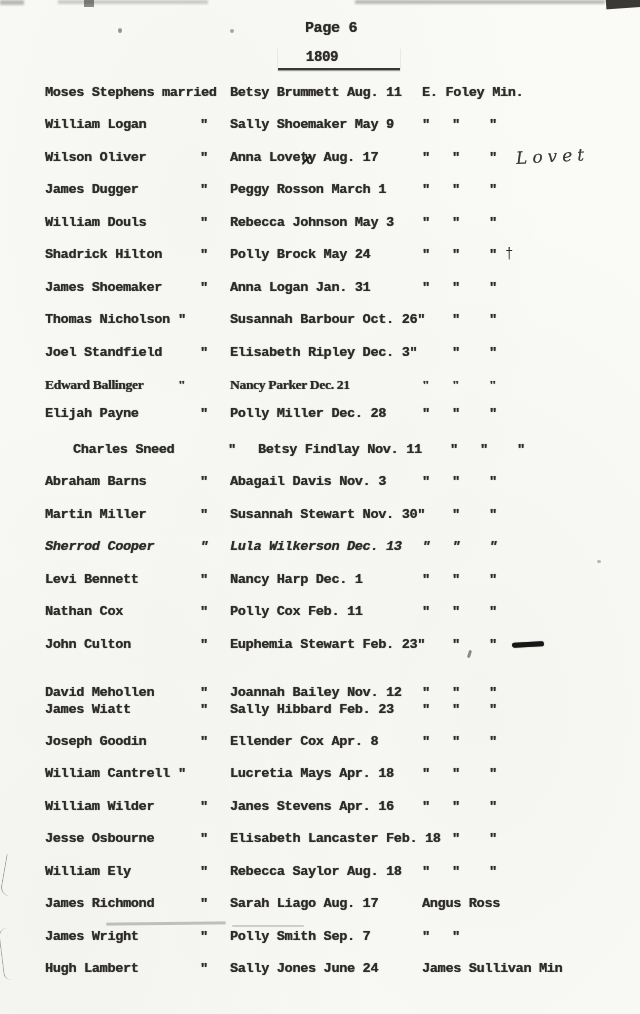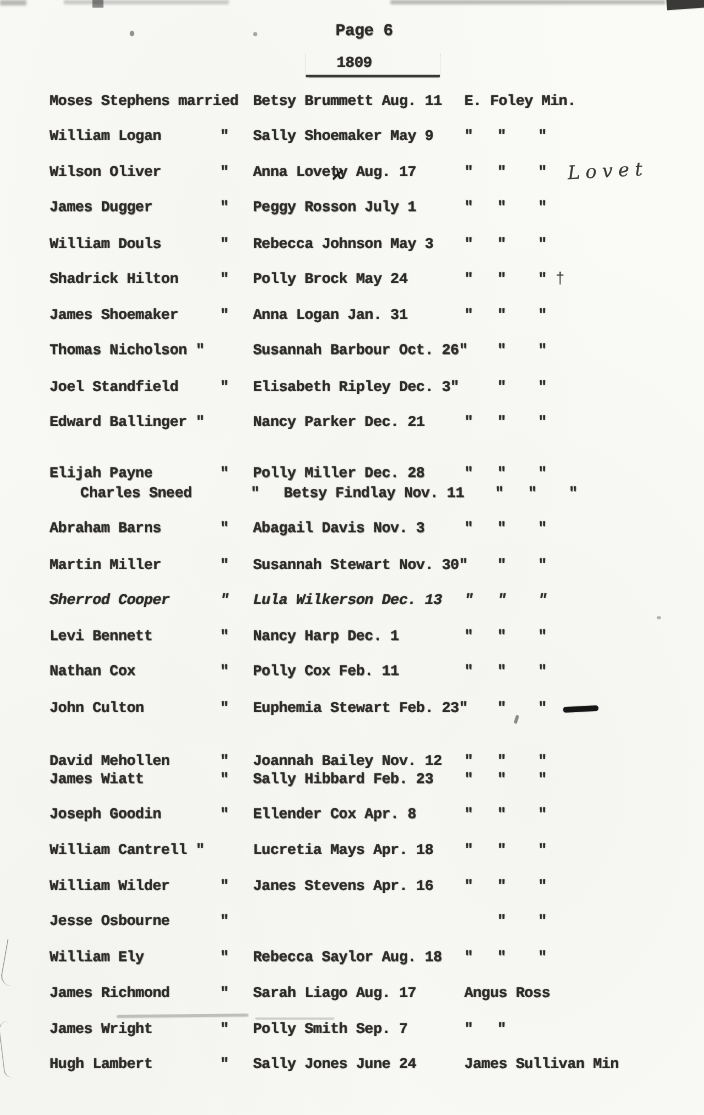--- a/index.html
+++ b/index.html
@@ -138,21 +138,21 @@
     <span class="bride ink"><span class="b-main">Anna Lovety Aug. 17</span><span class="b-u"></span></span>
     <span class="m m1 ink">"</span>
     <span class="m m2 ink">"</span>
     <span class="m m3 ink">"</span>
     <span class="note note-script">Lovet</span>
   <span class="overx">✗</span>
       </div>
       <div class="row" style="top: 182px;">
     <span class="groom ink">James Dugger</span>
     <span class="gmark ink">"</span>
-    <span class="bride ink"><span class="b-main">Peggy Rosson July 1</span><span class="b-u"></span></span>
+    <span class="bride ink"><span class="b-main">Peggy Rosson March 1</span><span class="b-u"></span></span>
     <span class="m m1 ink">"</span>
     <span class="m m2 ink">"</span>
     <span class="m m3 ink">"</span>
     <span class="note"></span>
   </div>
       <div class="row" style="top: 215px;">
     <span class="groom ink">William Douls</span>
     <span class="gmark ink">"</span>
     <span class="bride ink"><span class="b-main">Rebecca Johnson May 3</span><span class="b-u"></span></span>
     <span class="m m1 ink">"</span>
@@ -189,30 +189,30 @@
   </div>
       <div class="row" style="top: 345px;">
     <span class="groom ink">Joel Standfield</span>
     <span class="gmark ink">"</span>
     <span class="bride ink"><span class="b-main">Elisabeth Ripley Dec. 3"</span><span class="b-u"></span></span>
     <span class="m m1 ink"></span>
     <span class="m m2 ink">"</span>
     <span class="m m3 ink">"</span>
     <span class="note"></span>
   </div>
-      <div class="row" style="top: 377px;">
+      <div class="row" style="top: 377px; font-family: Liberation Serif, serif;">
     <span class="groom ink">Edward Ballinger</span>
     <span class="gmark ink tight">"</span>
     <span class="bride ink"><span class="b-main">Nancy Parker Dec. 21</span><span class="b-u"></span></span>
     <span class="m m1 ink">"</span>
     <span class="m m2 ink">"</span>
     <span class="m m3 ink">"</span>
     <span class="note"></span>
   </div>
-      <div class="row" style="top: 424px; text-align: right;">
+      <div class="row" style="top: 406px; text-align: right;">
     <span class="groom ink">Elijah Payne</span>
     <span class="gmark ink">"</span>
     <span class="bride ink"><span class="b-main">Polly Miller Dec. 28</span><span class="b-u"></span></span>
     <span class="m m1 ink">"</span>
     <span class="m m2 ink">"</span>
     <span class="m m3 ink">"</span>
     <span class="note"></span>
   </div>
       <div class="row" style="top: 442px; margin-left: 28px;">
     <span class="groom ink">Charles Sneed</span>
@@ -318,20 +318,21 @@
     <span class="gmark ink">"</span>
     <span class="bride ink"><span class="b-main">Janes Stevens Apr. 16</span><span class="b-u"></span></span>
     <span class="m m1 ink">"</span>
     <span class="m m2 ink">"</span>
     <span class="m m3 ink">"</span>
     <span class="note"></span>
   </div>
       <div class="row" style="top: 831px;">
     <span class="groom ink">Jesse Osbourne</span>
     <span class="gmark ink">"</span>
+    <span class="bride ink"><span class="b-main">Elisabeth Lancaster Feb. </span><span class="b-u">18</span></span>
     <span class="m m1 ink"></span>
     <span class="m m2 ink">"</span>
     <span class="m m3 ink">"</span>
     <span class="note"></span>
   </div>
       <div class="row" style="top: 864px;">
     <span class="groom ink">William Ely</span>
     <span class="gmark ink">"</span>
     <span class="bride ink"><span class="b-main">Rebecca Saylor Aug. </span><span class="b-u">18</span></span>
     <span class="m m1 ink">"</span>

